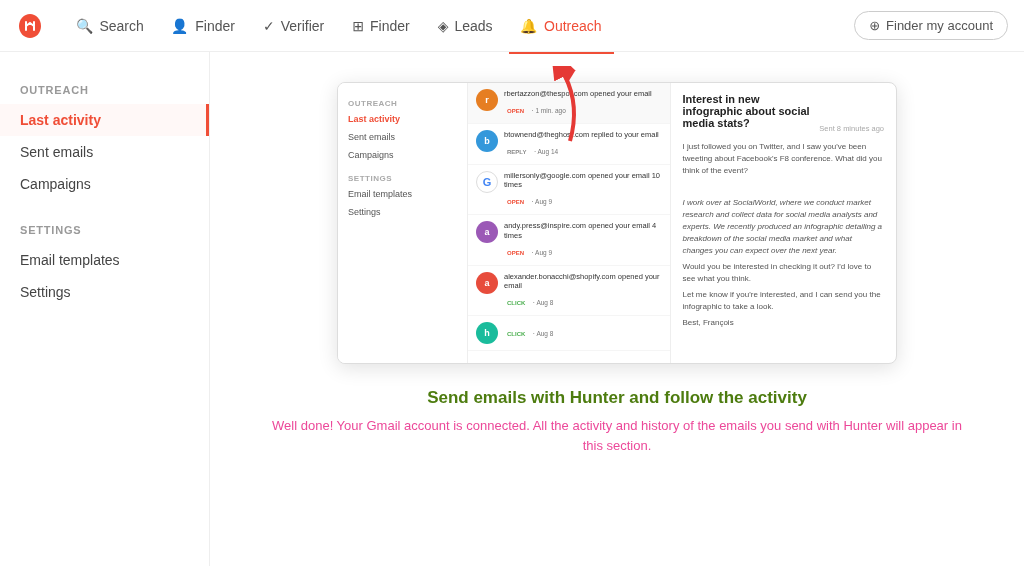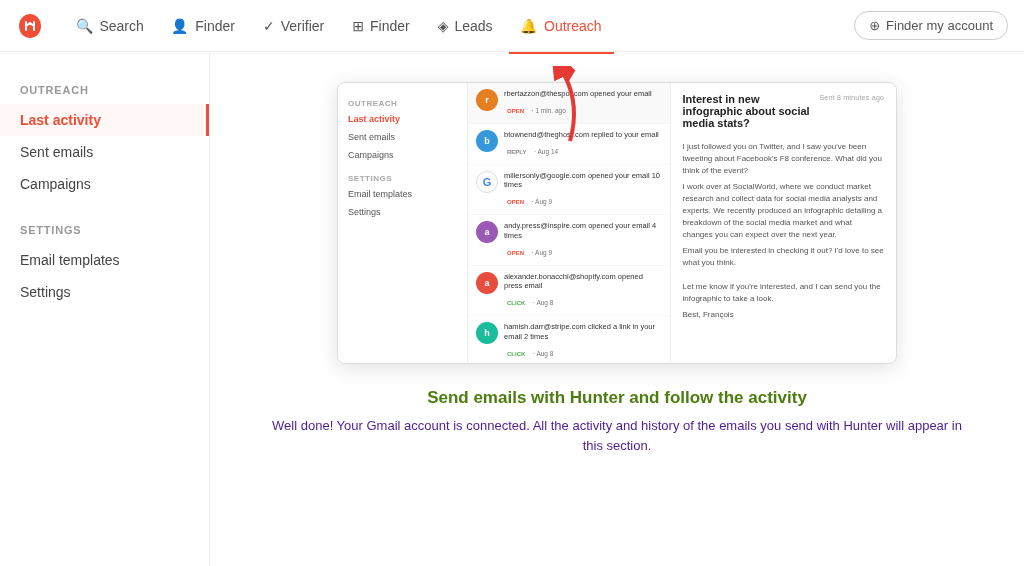--- a/index.html
+++ b/index.html
@@ -111,21 +111,21 @@
 
     .preview-detail { flex: 1; padding: 10px 12px; overflow-y: auto; }
     .preview-detail-subject { font-size: 11px; font-weight: 700; color: #222; margin-bottom: 4px; }
     .preview-detail-body { font-size: 8px; color: #555; line-height: 1.5; margin-top: 8px; }
 
     
     .bottom-text {
       text-align: center; margin-top: 24px; padding: 0 40px;
     }
     .bottom-title { font-size: 17px; font-weight: 700; color: #4d7c0f; margin-bottom: 8px; }
-    .bottom-desc { font-size: 13px; color: #4c1d95; line-height: 1.5; }
+    .bottom-desc { font-size: 13px; color: #ec4899; line-height: 1.5; }
 
     
     .red-arrow { position: absolute; top: 14px; left: 300px; pointer-events: none; }
   </style>
 </head>
 <body>
 
 <nav class="top-nav">
 
   <div class="logo">
@@ -252,46 +252,45 @@
             <div class="preview-avatar" style="background:#9b59b6">a</div>
             <div class="preview-item-info">
               <div class="preview-item-email">andy.press@inspire.com opened your email 4 times</div>
               <span class="preview-item-status status-open">OPEN</span>
               <span class="preview-item-action"> · Aug 9</span>
             </div>
           </div>
           <div class="preview-list-item">
             <div class="preview-avatar" style="background:#e74c3c">a</div>
             <div class="preview-item-info">
-              <div class="preview-item-email">alexander.bonacchi@shopify.com opened press email</div>
+              <div class="preview-item-email">alexander.bonacchi@shopify.com opened your email</div>
               <span class="preview-item-status status-click">CLICK</span>
               <span class="preview-item-action"> · Aug 8</span>
             </div>
           </div>
           <div class="preview-list-item">
             <div class="preview-avatar" style="background:#1abc9c">h</div>
             <div class="preview-item-info">
-              <div class="preview-item-email">hamish.darr@stripe.com clicked a link in your email 2 times</div>
               <span class="preview-item-status status-click">CLICK</span>
               <span class="preview-item-action"> · Aug 8</span>
             </div>
           </div>
 
         </div>
 
         <div class="preview-detail">
-          <div style="display:flex; justify-content:space-between; align-items:flex-start;">
+          <div style="display:flex; justify-content:space-between; align-items:flex-end;">
             <div class="preview-detail-subject">Interest in new infographic about social media stats?</div>
             <div style="font-size:7.5px; color:#aaa; white-space:nowrap; margin-left:4px; flex-shrink:0;">Sent 8 minutes ago</div>
           </div>
           <div class="preview-detail-body">
             <p style="margin-top:4px;">I just followed you on Twitter, and I saw you've been tweeting about Facebook's F8 conference. What did you think of the event?</p>
-            <p style="margin-top:4px;">I work over at SocialWorld, where we conduct market research and collect data for social media analysts and experts. We recently produced an infographic detailing a breakdown of the social media market and what changes you can expect over the next year.</p>
-            <p style="margin-top:4px;">Email you be interested in checking it out? I'd love to see what you think.</p>
-            <p style="margin-top:12px;">Let me know if you're interested, and I can send you the infographic to take a look.</p>
+            <p style="margin-top:20px;font-style:italic;">I work over at SocialWorld, where we conduct market research and collect data for social media analysts and experts. We recently produced an infographic detailing a breakdown of the social media market and what changes you can expect over the next year.</p>
+            <p style="margin-top:4px;">Would you be interested in checking it out? I'd love to see what you think.</p>
+            <p style="margin-top:4px;">Let me know if you're interested, and I can send you the infographic to take a look.</p>
             <p style="margin-top:4px;">Best, François</p>
           </div>
 
         </div>
       </div>
     </div>
 
     <div class="bottom-text">
       <div class="bottom-title">Send emails with Hunter and follow the activity</div>
       <div class="bottom-desc">Well done! Your Gmail account is connected. All the activity and history of the emails you send with Hunter will appear in this section.</div>

